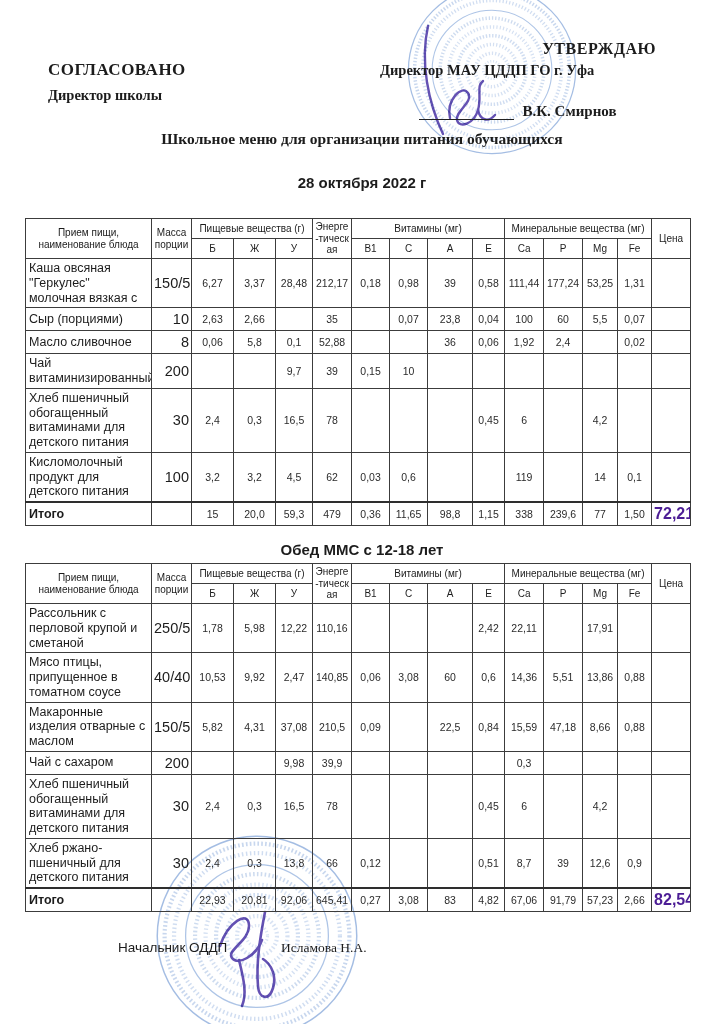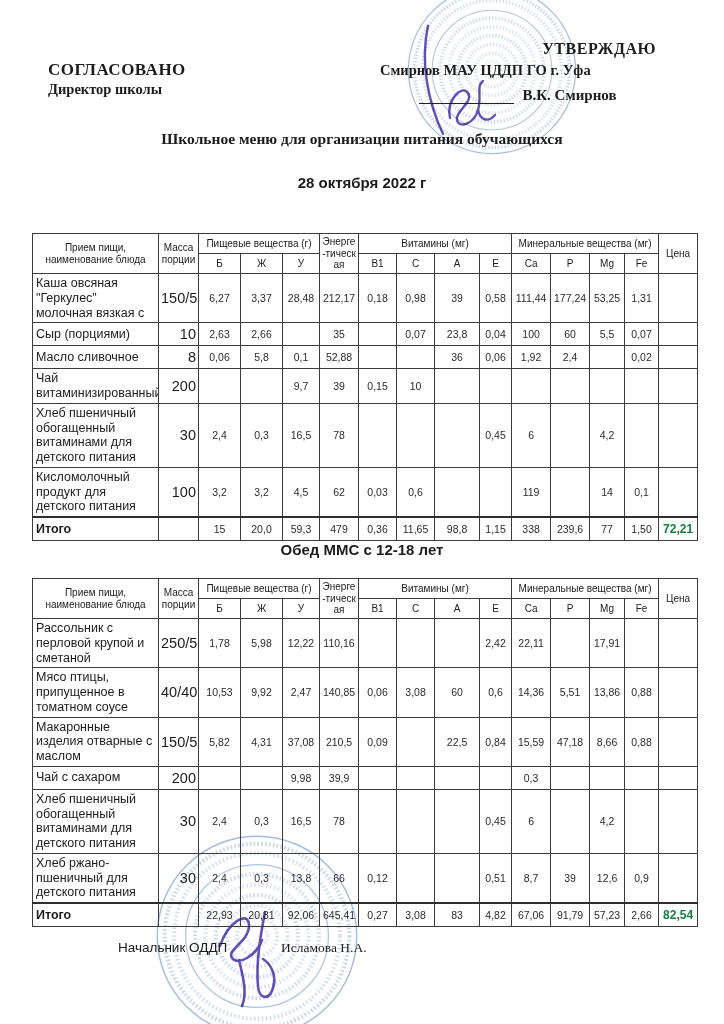--- a/index.html
+++ b/index.html
@@ -5,51 +5,51 @@
   html,body { margin:0; padding:0; background:#e8e8e8; }
   .page {
     position:relative; width:724px; height:1024px; background:#ffffff;
     overflow:hidden; font-family:"Liberation Sans", sans-serif; color:#1c1c1c;
     margin:0 auto;
   }
 
   
   .agreed { position:absolute; left:48px; top:60px; font-family:"Liberation Serif",serif; font-weight:bold; }
   .agreed .t1 { font-size:17px; letter-spacing:0.5px; }
-  .agreed .t2 { font-size:14.5px; margin-top:1px; }
+  .agreed .t2 { font-size:14.5px; margin-top:7px; }
 
   .approved { position:absolute; left:380px; top:40px; width:276px; font-family:"Liberation Serif",serif; font-weight:bold; }
   .approved .t1 { font-size:16px; text-align:right; letter-spacing:0.5px; }
   .approved .t2 { font-size:14.5px; margin-top:4px; white-space:nowrap; }
-  .approved .t3 { margin-top:8px; display:flex; align-items:flex-end; justify-content:center; }
+  .approved .t3 { margin-top:24px; display:flex; align-items:flex-end; justify-content:center; }
   .sig-line { display:inline-block; width:95px; border-bottom:1.6px solid #222; height:14px; margin-right:8px; }
   .approved .name { font-size:15px; }
 
   .main-title { position:absolute; left:0; top:130px; width:100%; text-align:center;
     font-family:"Liberation Serif",serif; font-weight:bold; font-size:15.5px; }
 
   .date-line  { position:absolute; left:0; top:174px; width:100%; text-align:center; font-weight:bold; font-size:15px; }
   .tbl-title-1 { position:absolute; left:0; top:196px; width:100%; text-align:center; font-weight:bold; font-size:15px; }
   .tbl-title-2 { position:absolute; left:0; top:541px; width:100%; text-align:center; font-weight:bold; font-size:15px; }
 
   
-  table.menu { position:absolute; left:32px; border-collapse:collapse; table-layout:fixed; width:665px; background:transparent;margin-top:15px; }
+  table.menu { position:absolute; left:25px; border-collapse:collapse; table-layout:fixed; width:665px; background:transparent; }
   #table-breakfast { top:218px; }
   #table-lunch     { top:563px; }
   .menu th, .menu td { border:1px solid #3c3c3c; overflow:hidden; }
   .menu th { font-weight:normal; font-size:10px; padding:1px; line-height:1.15; text-align:center; }
   .menu th.energy { overflow-wrap:anywhere; }
   .menu thead tr { height:20px; }
   .menu td { height:18px; padding:1px 2px; }
   .menu td.dish { font-size:12.5px; text-align:left; padding:2px 3px; line-height:1.18; vertical-align:middle; }
   .menu td.mass { font-size:14.5px; text-align:right; vertical-align:middle; }
   .menu td.num  { font-size:10.5px; text-align:center; vertical-align:middle; color:#2b2b2b; }
   .menu tr.total td { border-top:2px solid #2e2e2e; }
   .menu tr.total td.dish { font-weight:bold; }
-  .menu td.price-total { font-weight:bold; font-size:12px; color:#15803d; }
+  .menu td.price-total { font-weight:bold; font-size:16px; color:#4c1d95; }
 
   
   .footer-pos  { position:absolute; left:118px; top:940px; font-size:13.5px; }
   .footer-name { position:absolute; left:281px; top:940px; font-size:13.5px;font-family:Liberation Serif, serif; }
 
   
   .ink { position:absolute; pointer-events:none; mix-blend-mode:multiply; }
 </style>
 </head>
 <body>
@@ -102,21 +102,21 @@
     </g>
   </svg>
 
   <div class="agreed">
     <div class="t1">СОГЛАСОВАНО</div>
     <div class="t2">Директор школы</div>
   </div>
 
   <div class="approved">
     <div class="t1">УТВЕРЖДАЮ</div>
-    <div class="t2">Смирнов МАУ ЦДДП ГО г. Уфа</div>
+    <div class="t2">Директор МАУ ЦДДП ГО г. Уфа</div>
     <div class="t3">
       <span class="sig-line"></span>
       <span class="name">В.К. Смирнов</span>
     </div>
   </div>
 
   <div class="main-title">Школьное меню для организации питания обучающихся</div>
   <div class="date-line">28 октября 2022 г</div>
   <div class="tbl-title-2">Обед ММС с 12-18 лет</div>
 

